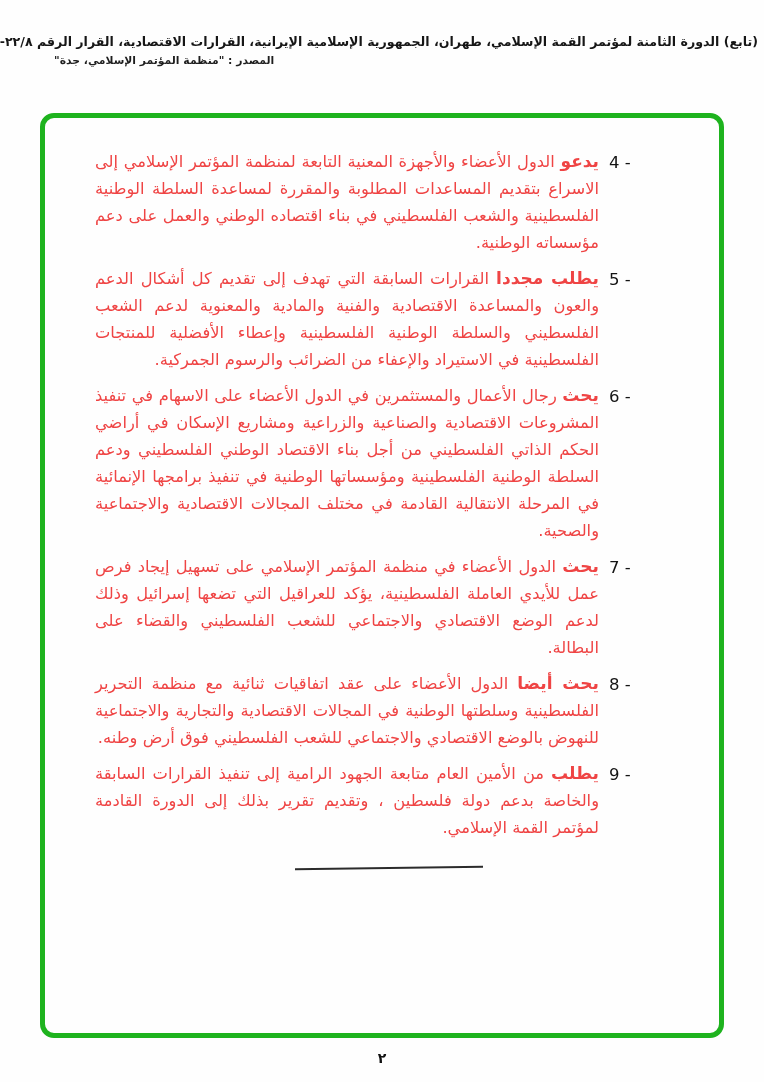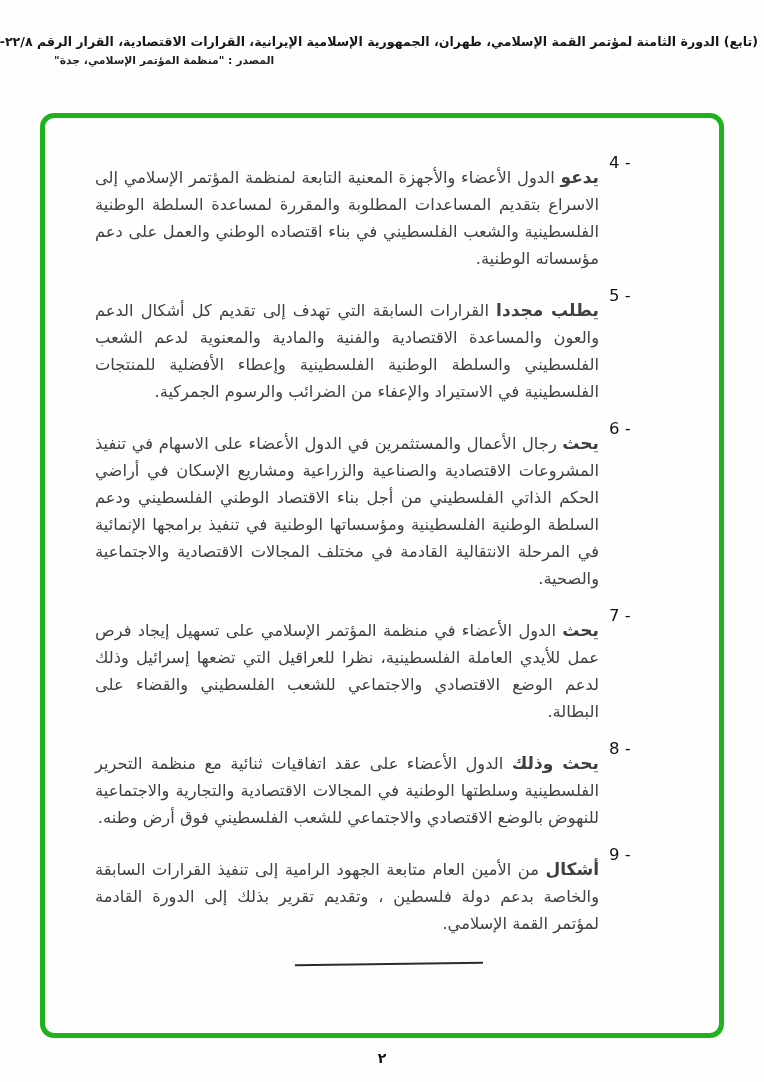--- a/index.html
+++ b/index.html
@@ -65,22 +65,21 @@
     color:#141414;
     white-space:nowrap;
   }
   .res-text{
     flex:1 1 auto;
     direction:rtl;
     text-align:justify;
     text-align-last:right;
     font-size:16.3px;
     line-height:27px;
-    color:#404040;
-    margin-top:16px;
+    color:#ef4444;
   }
   .res-text .lead{
     font-weight:bold;
     font-size:17px;
   }
   
   .end-divider{
     width:188px;height:0;
     border-top:2px solid #2b2b2b;
     margin:26px auto 0 auto;
@@ -125,35 +124,35 @@
   <div class="res-item">
     <div class="res-num">6 -</div>
     <div class="res-text">
       <span class="lead">يحث</span><span> رجال الأعمال والمستثمرين في الدول الأعضاء على الاسهام في تنفيذ المشروعات الاقتصادية والصناعية والزراعية ومشاريع الإسكان في أراضي الحكم الذاتي الفلسطيني من أجل بناء الاقتصاد الوطني الفلسطيني ودعم السلطة الوطنية الفلسطينية ومؤسساتها الوطنية في تنفيذ برامجها الإنمائية في المرحلة الانتقالية القادمة في مختلف المجالات الاقتصادية والاجتماعية والصحية.</span>
     </div>
   </div>
 
   <div class="res-item">
     <div class="res-num">7 -</div>
     <div class="res-text">
-      <span class="lead">يحث</span><span> الدول الأعضاء في منظمة المؤتمر الإسلامي على تسهيل إيجاد فرص عمل للأيدي العاملة الفلسطينية، نظرا للعراقيل التي تضعها إسرائيل وذلك لدعم الوضع الاقتصادي والاجتماعي للشعب الفلسطيني والقضاء على البطالة.</span>
+      <span class="lead">يحث</span><span> الدول الأعضاء في منظمة المؤتمر الإسلامي على تسهيل إيجاد فرص عمل للأيدي العاملة الفلسطينية، يؤكد للعراقيل التي تضعها إسرائيل وذلك لدعم الوضع الاقتصادي والاجتماعي للشعب الفلسطيني والقضاء على البطالة.</span>
     </div>
   </div>
 
   <div class="res-item">
     <div class="res-num">8 -</div>
     <div class="res-text">
-      <span class="lead">يحث وذلك</span><span> الدول الأعضاء على عقد اتفاقيات ثنائية مع منظمة التحرير الفلسطينية وسلطتها الوطنية في المجالات الاقتصادية والتجارية والاجتماعية للنهوض بالوضع الاقتصادي والاجتماعي للشعب الفلسطيني فوق أرض وطنه.</span>
+      <span class="lead">يحث أيضا</span><span> الدول الأعضاء على عقد اتفاقيات ثنائية مع منظمة التحرير الفلسطينية وسلطتها الوطنية في المجالات الاقتصادية والتجارية والاجتماعية للنهوض بالوضع الاقتصادي والاجتماعي للشعب الفلسطيني فوق أرض وطنه.</span>
     </div>
   </div>
 
   <div class="res-item">
     <div class="res-num">9 -</div>
     <div class="res-text">
-      <span class="lead">أشكال</span><span> من الأمين العام متابعة الجهود الرامية إلى تنفيذ القرارات السابقة والخاصة بدعم دولة فلسطين ، وتقديم تقرير بذلك إلى الدورة القادمة لمؤتمر القمة الإسلامي.</span>
+      <span class="lead">يطلب</span><span> من الأمين العام متابعة الجهود الرامية إلى تنفيذ القرارات السابقة والخاصة بدعم دولة فلسطين ، وتقديم تقرير بذلك إلى الدورة القادمة لمؤتمر القمة الإسلامي.</span>
     </div>
   </div>
 <div class="end-divider"></div>
     </div>
   </div>
 
   <div class="page-number">٢</div>
 
 </div>
 

